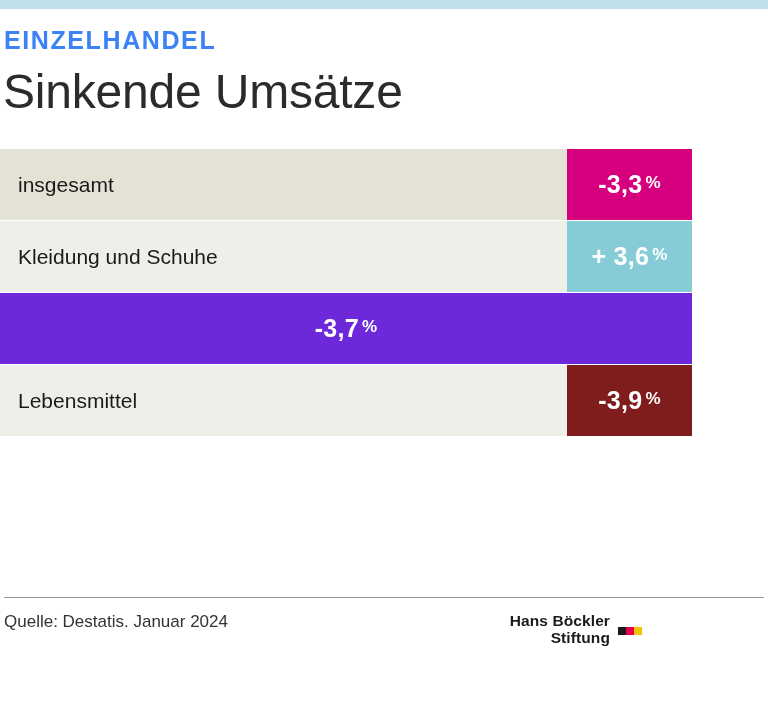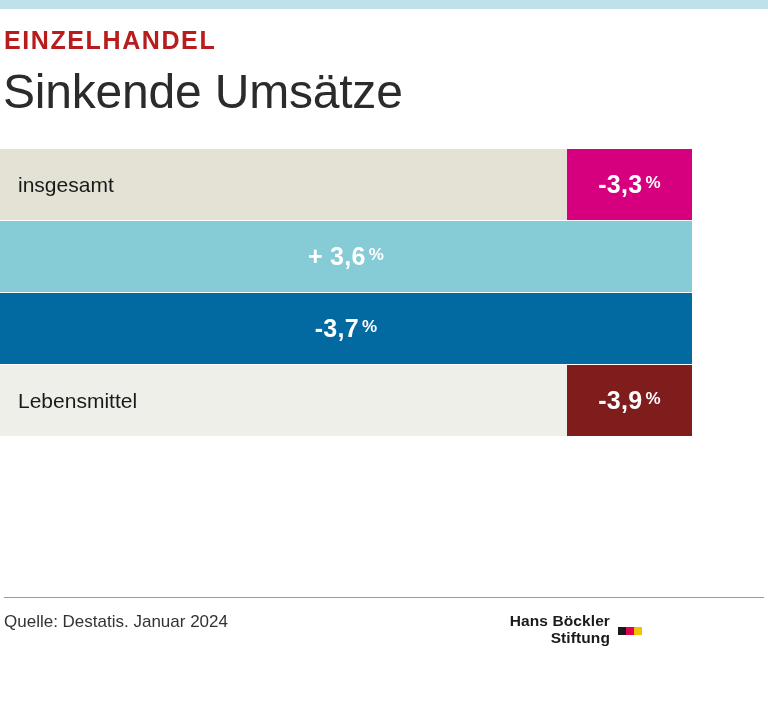--- a/index.html
+++ b/index.html
@@ -27,21 +27,21 @@
   .content {
     position: absolute;
     top: 9px; left: 0;
     width: 768px;
   }
   .kicker {
     margin: 19px 0 0 4px;
     font-size: 25px;
     font-weight: bold;
     letter-spacing: 1.6px;
-    color: #b91c1c;
+    color: #3b82f6;
     text-transform: uppercase;
     line-height: 1;
   }
   .headline {
     margin: 12px 0 0 3px;
     font-size: 48px;
     font-weight: normal;
     color: #2b2b2b;
     line-height: 1.12;
     letter-spacing: -0.2px;
@@ -168,28 +168,29 @@
 
       <div class="row is-first">
         <div class="label">insgesamt</div>
         <div class="value" style="background:#d6007f;">
           <span>-3,3</span>
           <span class="unit">%</span>
         </div>
       </div>
 
       <div class="row">
+        <div class="label">Kleidung und Schuhe</div>
         <div class="value" style="background:#86ccd7;">
           <span>+ 3,6</span>
           <span class="unit">%</span>
         </div>
       </div>
 
       <div class="row">
-        <div class="value" style="background:#0369a1;">
+        <div class="value" style="background:#6d28d9;">
           <span>-3,7</span>
           <span class="unit">%</span>
         </div>
       </div>
 
       <div class="row">
         <div class="label">Lebensmittel</div>
         <div class="value" style="background:#7f1d1d;">
           <span>-3,9</span>
           <span class="unit">%</span>

